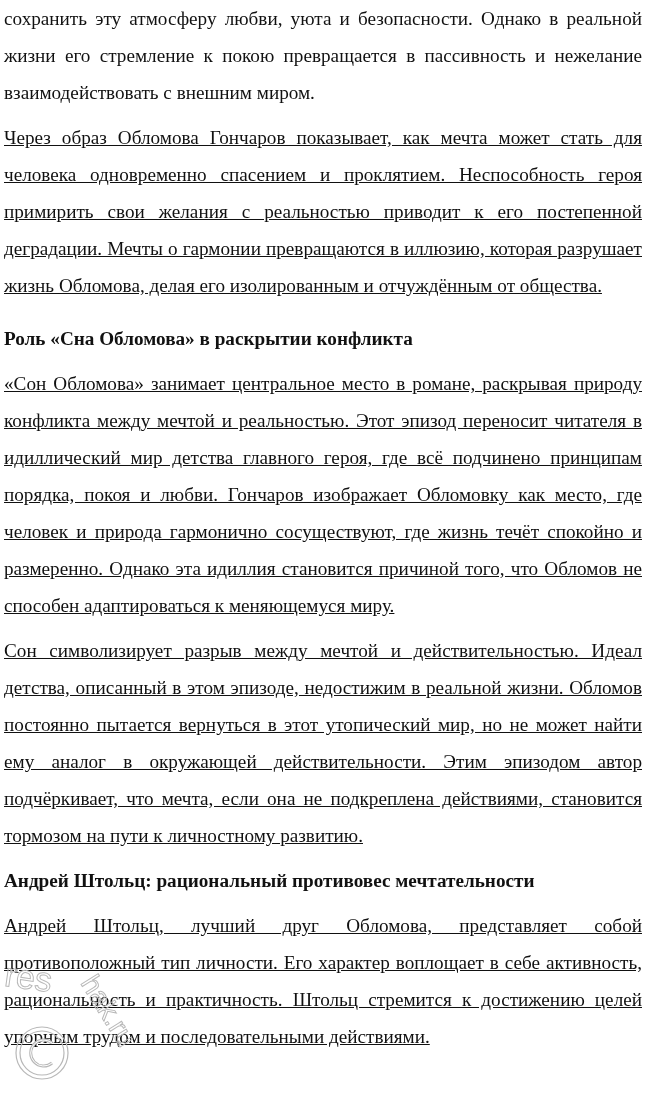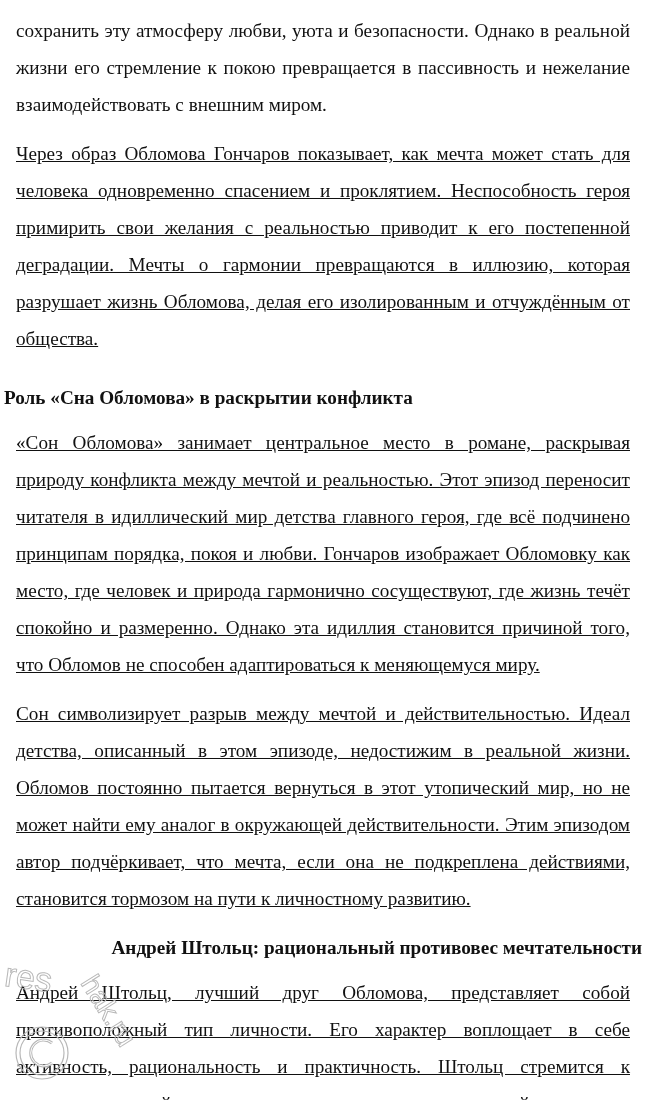--- a/index.html
+++ b/index.html
@@ -18,21 +18,21 @@
     .page {
       position: absolute;
       left: 4px;
       top: 0;
       width: 638px;
     }
     .para {
       font-size: 19.2px;
       line-height: 37px;
       text-align: justify;
-      margin: 12px;
+      margin: 0;
       padding: 0;
     }
     .para.gap { margin-top: 8px; text-decoration: underline; }
     .heading {
       font-size: 19.2px;
       line-height: 37px;
       font-weight: bold;
       margin: 0;
       padding: 0;
     }
@@ -44,24 +44,24 @@
       height: 135px;
       pointer-events: none;
     }
   </style>
 </head>
 <body>
 
 <div class="page">
   <p class="para">сохранить эту атмосферу любви, уюта и безопасности. Однако в реальной жизни его стремление к покою превращается в пассивность и нежелание взаимодействовать с внешним миром.</p>
   <p class="para gap">Через образ Обломова Гончаров показывает, как мечта может стать для человека одновременно спасением и проклятием. Неспособность героя примирить свои желания с реальностью приводит к его постепенной деградации. Мечты о гармонии превращаются в иллюзию, которая разрушает жизнь Обломова, делая его изолированным и отчуждённым от общества.</p>
-  <h2 class="heading" style="margin-top:22px;">Роль «Сна Обломова» в раскрытии конфликта</h2>
+  <h2 class="heading" style="margin-top:16px;">Роль «Сна Обломова» в раскрытии конфликта</h2>
   <p class="para gap">«Сон Обломова» занимает центральное место в романе, раскрывая природу конфликта между мечтой и реальностью. Этот эпизод переносит читателя в идиллический мир детства главного героя, где всё подчинено принципам порядка, покоя и любви. Гончаров изображает Обломовку как место, где человек и природа гармонично сосуществуют, где жизнь течёт спокойно и размеренно. Однако эта идиллия становится причиной того, что Обломов не способен адаптироваться к меняющемуся миру.</p>
   <p class="para gap">Сон символизирует разрыв между мечтой и действительностью. Идеал детства, описанный в этом эпизоде, недостижим в реальной жизни. Обломов постоянно пытается вернуться в этот утопический мир, но не может найти ему аналог в окружающей действительности. Этим эпизодом автор подчёркивает, что мечта, если она не подкреплена действиями, становится тормозом на пути к личностному развитию.</p>
-  <h2 class="heading" style="margin-top:0;text-align:right;">Андрей Штольц: рациональный противовес мечтательности</h2>
+  <h2 class="heading" style="margin-top:8px;">Андрей Штольц: рациональный противовес мечтательности</h2>
   <p class="para gap">Андрей Штольц, лучший друг Обломова, представляет собой противоположный тип личности. Его характер воплощает в себе активность, рациональность и практичность. Штольц стремится к достижению целей упорным трудом и последовательными действиями.</p>
 </div>
 
 <div class="watermark">
   <svg width="140" height="135" viewBox="0 0 140 135">
     <g fill="none" stroke="#b8b8b8" stroke-width="1.2">
       <circle cx="40" cy="88" r="26"></circle>
       <circle cx="40" cy="88" r="22"></circle>
       <path d="M50 78 a13 13 0 1 0 0 20" stroke-width="3"></path>
       <path d="M50 78 a13 13 0 1 0 0 20" stroke="#ffffff" stroke-width="1"></path>

